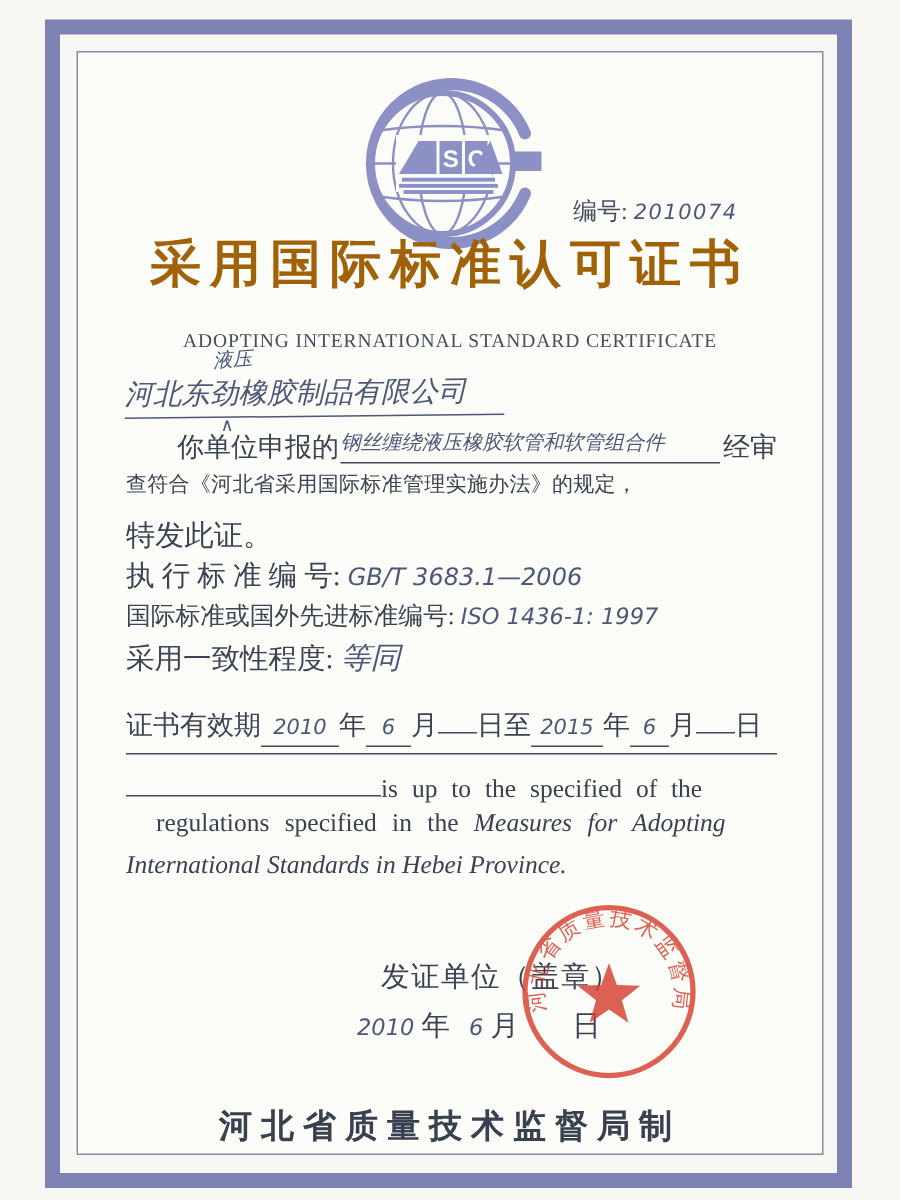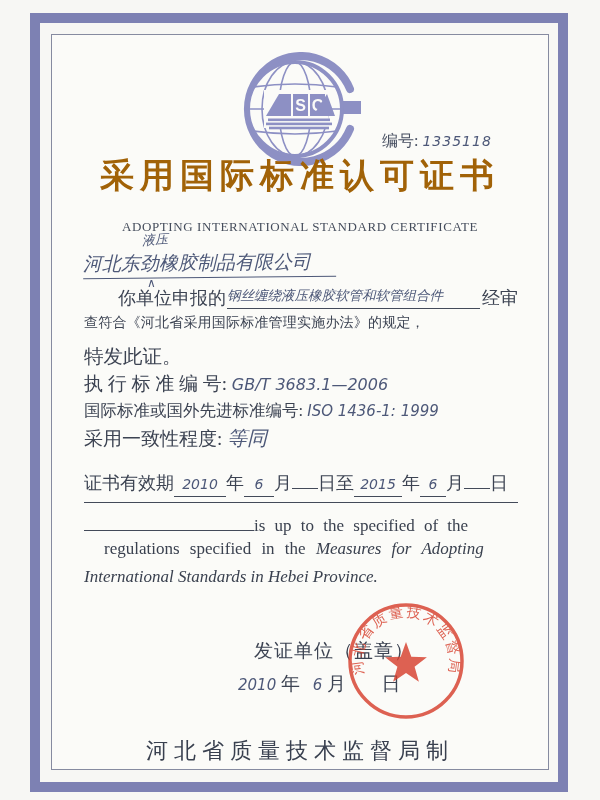--- a/index.html
+++ b/index.html
@@ -73,21 +73,21 @@
   .e2{top:511px;word-spacing:5px;}
   .e2 .lead{width:170px;height:19px;border-bottom:1.2px solid #434a59;display:inline-block;}
   .e3{top:539px;word-spacing:6px;margin-left:20px;}
   .e4{top:567px;}
   .it{font-style:italic;}
   .issuer{left:254px;top:638px;font-size:19px;letter-spacing:1px;white-space:nowrap;}
   .issue-date{left:238px;top:671px;font-size:19px;white-space:nowrap;}
   .issue-date .hw{font-size:15px;}
   .made-by{
     left:60px;top:736px;width:480px;text-align:center;
-    font-size:22px;letter-spacing:6px;font-weight:normal;color:#39404f;white-space:nowrap;
+    font-size:22px;letter-spacing:6px;font-weight:bold;color:#39404f;white-space:nowrap;
   }
   .logo-box{left:239px;top:52px;}
   .seal-box{left:341px;top:596px;opacity:0.82;}
   .gap1{display:inline-block;width:26px;}
 </style>
 </head>
 <body>
 
 <div class="abs frame-outer"></div>
 <div class="abs frame-inner"></div>
@@ -110,21 +110,21 @@
     <text x="78.5" y="59" font-size="16" font-weight="bold" fill="#fbfbf8" text-anchor="middle" font-family="Liberation Sans, sans-serif">C</text>
     <path d="M88,42 L96,64 L74,64 Z" fill="#8d90c4"></path>
     <rect x="29" y="66.5" width="62" height="2.6" fill="#8d90c4"></rect>
     <rect x="27" y="70.6" width="66" height="2.6" fill="#8d90c4"></rect>
     <rect x="30" y="74.7" width="60" height="2.6" fill="#8d90c4"></rect>
   </svg>
 </div>
 
 <div class="abs cert-number cn">
   <span>编号:</span>
-  <span class="hw">1335118</span>
+  <span class="hw">2010074</span>
 </div>
 
 <div class="abs title cn">采用国际标准认可证书</div>
 <div class="abs subtitle cn">ADOPTING INTERNATIONAL STANDARD CERTIFICATE</div>
 
 <div class="abs company-insert hw">液压</div>
 <div class="abs company-line hw">河北东劲橡胶制品有限公司</div>
 <div class="abs company-caret">∧</div>
 
 <div class="abs apply-prefix cn">你单位申报的</div>
@@ -132,21 +132,21 @@
 <div class="abs apply-suffix cn">经审</div>
 <div class="abs reg-line cn">查符合《河北省采用国际标准管理实施办法》的规定，</div>
 <div class="abs issue-line cn">特发此证。</div>
 
 <div class="abs field-line std-line cn">
   <span>执 行 标 准 编 号:</span>
   <span class="hw">GB/T 3683.1—2006</span>
 </div>
 <div class="abs field-line intl-line cn">
   <span>国际标准或国外先进标准编号:</span>
-  <span class="hw">ISO 1436-1: 1999</span>
+  <span class="hw">ISO 1436-1: 1997</span>
 </div>
 <div class="abs field-line degree-line cn">
   <span>采用一致性程度:</span>
   <span class="hw">等同</span>
 </div>
 
 <div class="abs field-line valid-line cn">
   <span>证书有效期</span><span class="u hw" style="width:52px">2010</span><span>年</span><span class="u hw" style="width:30px">6</span><span>月</span><span class="u" style="width:26px"></span><span>日至</span><span class="u hw" style="width:48px">2015</span><span>年</span><span class="u hw" style="width:26px">6</span><span>月</span><span class="u" style="width:26px"></span><span>日</span>
 </div>
 

